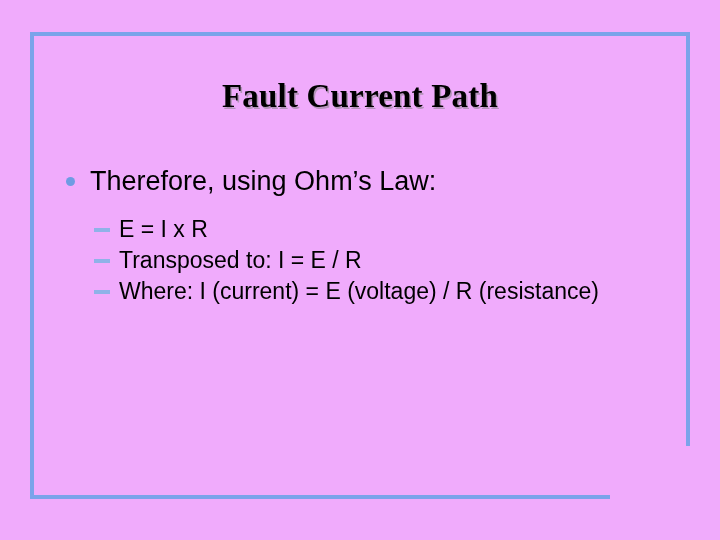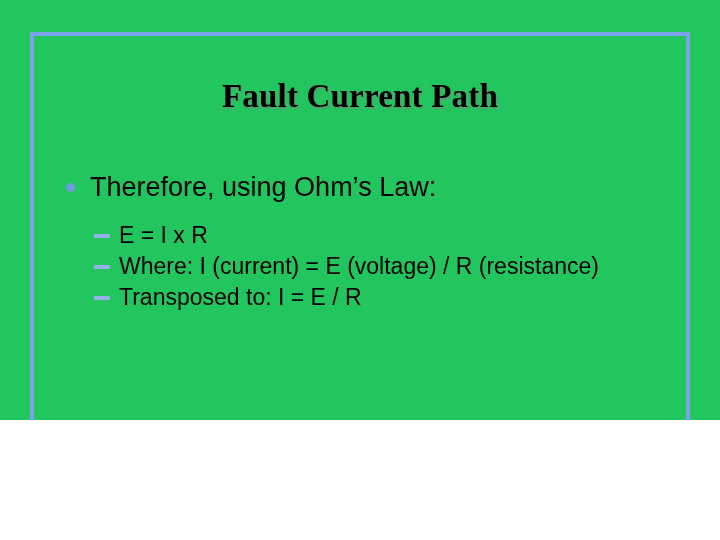--- a/index.html
+++ b/index.html
@@ -3,22 +3,22 @@
 <meta charset="utf-8">
 <style>
   html, body {
     margin: 0;
     padding: 0;
     background: #ffffff;
   }
   .slide {
     position: relative;
     width: 720px;
-    height: 420px;
-    background: #22c55e;
+    height: 540px;
+    background: #f0abfc;
     overflow: hidden;
     font-family: "Liberation Sans", sans-serif;
   }
 
   
   .frame-top {
     position: absolute;
     left: 30px;
     top: 32px;
     width: 660px;
@@ -63,21 +63,21 @@
     line-height: 40px;
     color: #000000;
     text-shadow: 1.5px 1.5px 0 rgba(130,130,130,0.55);
     letter-spacing: 0.2px;
   }
 
   
   .body {
     position: absolute;
     left: 58px;
-    top: 170px;
+    top: 164px;
     width: 600px;
   }
 
   .lvl1 {
     position: relative;
     padding-left: 32px;
     font-size: 27px;
     line-height: 34px;
     color: #000000;
     margin-bottom: 6px;
@@ -137,24 +137,24 @@
 
     <div class="lvl2-group">
 
       <div class="lvl2">
         <span class="dash"></span>
         <span>E = I x R</span>
       </div>
 
       <div class="lvl2">
         <span class="dash"></span>
-        <span>Where:  I (current) = E (voltage) / R (resistance)</span>
+        <span>Transposed to:  I = E / R</span>
       </div>
 
       <div class="lvl2">
         <span class="dash"></span>
-        <span>Transposed to:  I = E / R</span>
+        <span>Where:  I (current) = E (voltage) / R (resistance)</span>
       </div>
 
 
     </div>
   </div>
 </div>
 
 </body></html>

